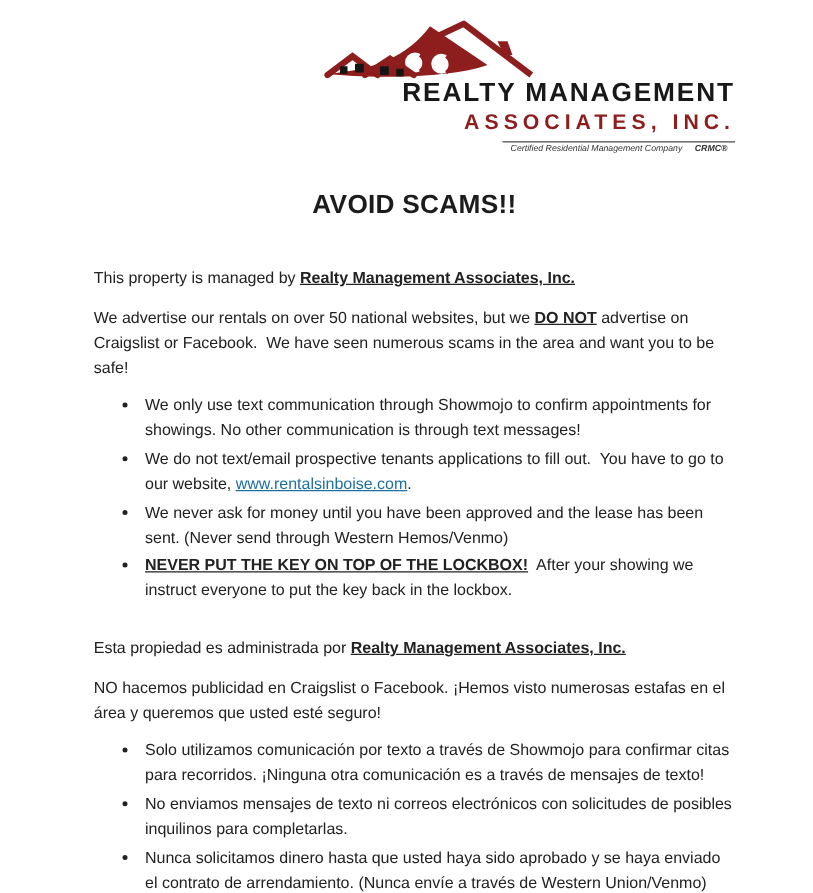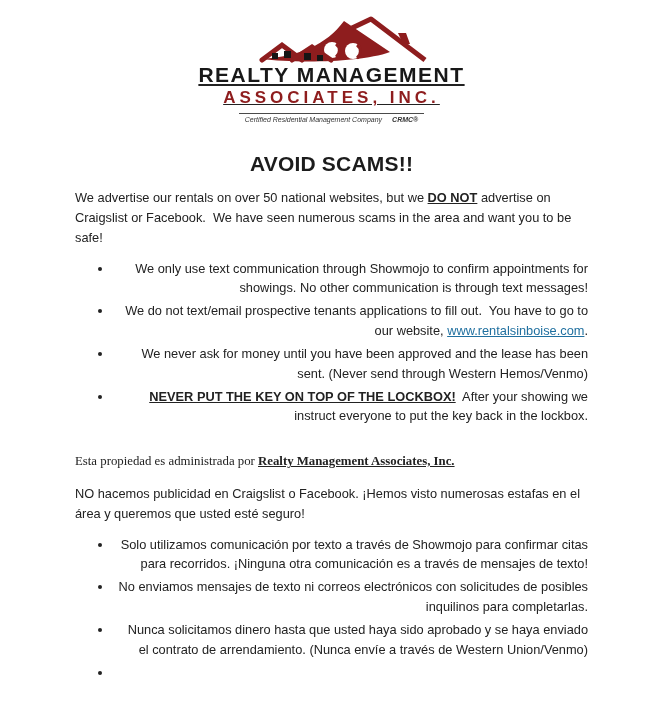--- a/index.html
+++ b/index.html
@@ -6,21 +6,21 @@
   * { box-sizing:border-box; }
   html,body { margin:0; padding:0; background:#ffffff; }
   .page {
     width:650px; height:714px; margin:0 auto; background:#ffffff;
     font-family:"Liberation Sans", sans-serif; color:var(--ink);
     overflow:hidden; position:relative;
   }
   .content { padding:14px 62px 0 75px; }
 
   
-  .logo-block { text-align:center; margin-top:2px;text-decoration:underline; }
+  .logo-block { text-align:right; margin-top:2px; }
   .logo-art { display:block; margin:0 auto -4px auto; }
   .logo-name1 {
     font-size:21px; font-weight:700; letter-spacing:1.5px;
     color:#181818; line-height:1.05;
   }
   .logo-name2 {
     font-size:17px; font-weight:700; letter-spacing:4px;
     color:var(--brand); margin-top:2px;
   }
   .logo-tagline {
@@ -36,22 +36,22 @@
     color:#1c1c1c; margin:26px 0 0 0; letter-spacing:0.2px;
   }
 
   
   p.body-line, li.bullet-item {
     font-size:12.8px; line-height:1.55; margin:0;
     white-space:pre-wrap; color:var(--ink);
   }
   p.body-line { margin-top:12px; }
   .first-para { margin-top:36px !important; }
-  .section-gap { margin-top:26px !important;font-family:Liberation Serif, serif; }
-  ul.bullet-list { margin:11px 0 0 0; padding-left:38px;text-align:right; }
+  .section-gap { margin-top:26px !important; }
+  ul.bullet-list { margin:11px 0 0 0; padding-left:38px; }
   li.bullet-item { padding-left:3px; margin-bottom:3px; }
   .bu { font-weight:700; text-decoration:underline; }
   a.doc-link { color:var(--link); text-decoration:underline; cursor:pointer; }
 </style>
 </head>
 <body>
 
 <div class="page">
   <div class="content">
 
@@ -75,20 +75,21 @@
         <path d="M120,12 L139,3 L193,44" fill="none" stroke="#8e1d1e" stroke-width="5" stroke-linejoin="round"></path>
         <path d="M166,17 L174,17 L178,28 L171,28 Z" fill="#8e1d1e"></path>
       </svg>
       <div class="logo-name1">REALTY MANAGEMENT</div>
       <div class="logo-name2">ASSOCIATES, INC.</div>
       <div class="logo-tagline"><span>Certified Residential Management Company</span><span class="crmc">CRMC®</span></div>
     </div>
 
     <h1 class="main-heading">AVOID SCAMS!!</h1>
 
+    <p class="body-line first-para"><span>This property is managed by </span><span class="bu">Realty Management Associates, Inc.</span></p>
 
     <p class="body-line"><span>We advertise our rentals on over 50 national websites, but we </span><span class="bu">DO NOT</span><span> advertise on Craigslist or Facebook.  We have seen numerous scams in the area and want you to be safe!</span></p>
 
     <ul class="bullet-list">
       <li class="bullet-item">We only use text communication through Showmojo to confirm appointments for showings. No other communication is through text messages!</li>
       <li class="bullet-item"><span>We do not text/email prospective tenants applications to fill out.  You have to go to our website, </span><a class="doc-link">www.rentalsinboise.com</a><span>.</span></li>
       <li class="bullet-item">We never ask for money until you have been approved and the lease has been sent. (Never send through Western Hemos/Venmo)</li>
       <li class="bullet-item"><span class="bu">NEVER PUT THE KEY ON TOP OF THE LOCKBOX!</span><span>  After your showing we instruct everyone to put the key back in the lockbox.</span></li>
     </ul>
 

